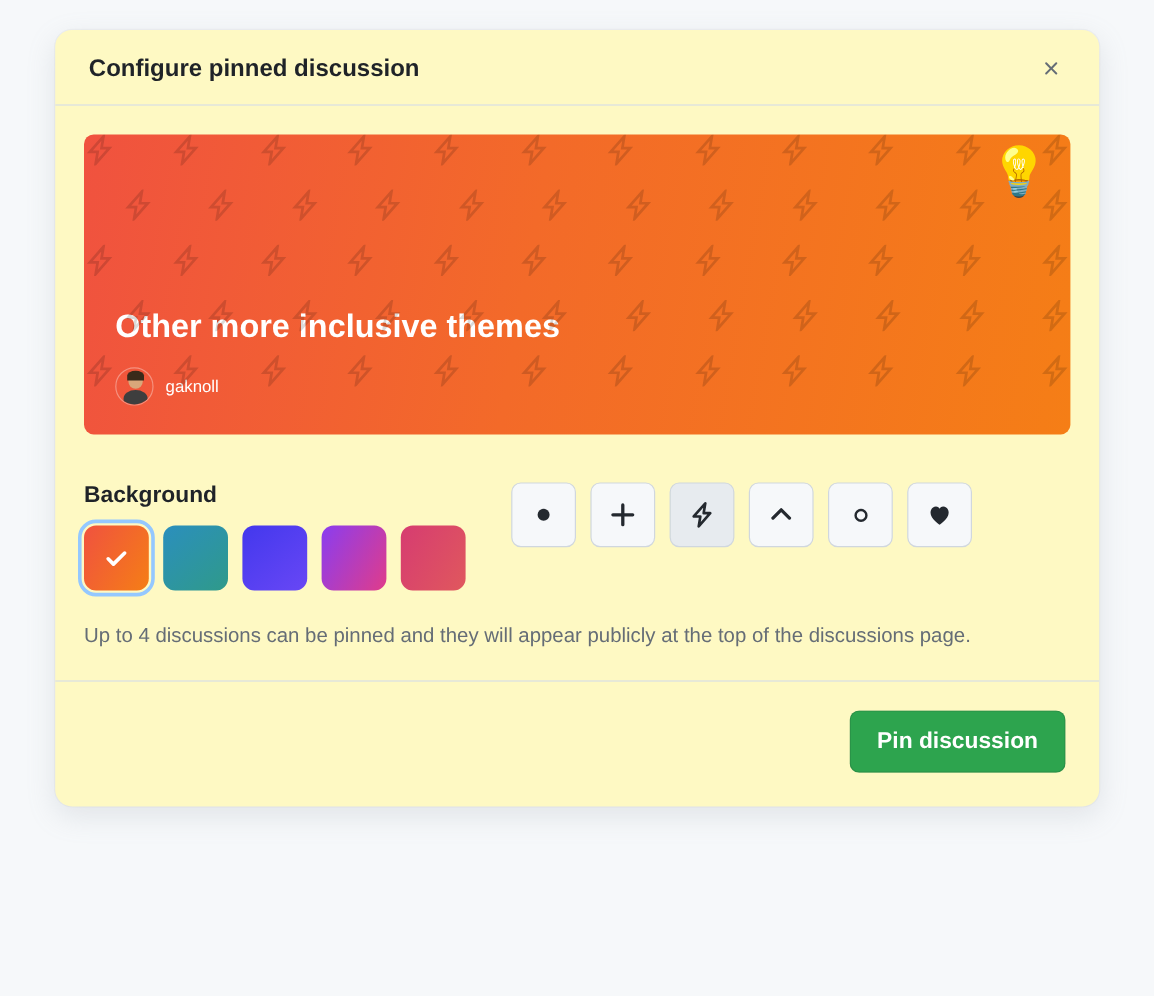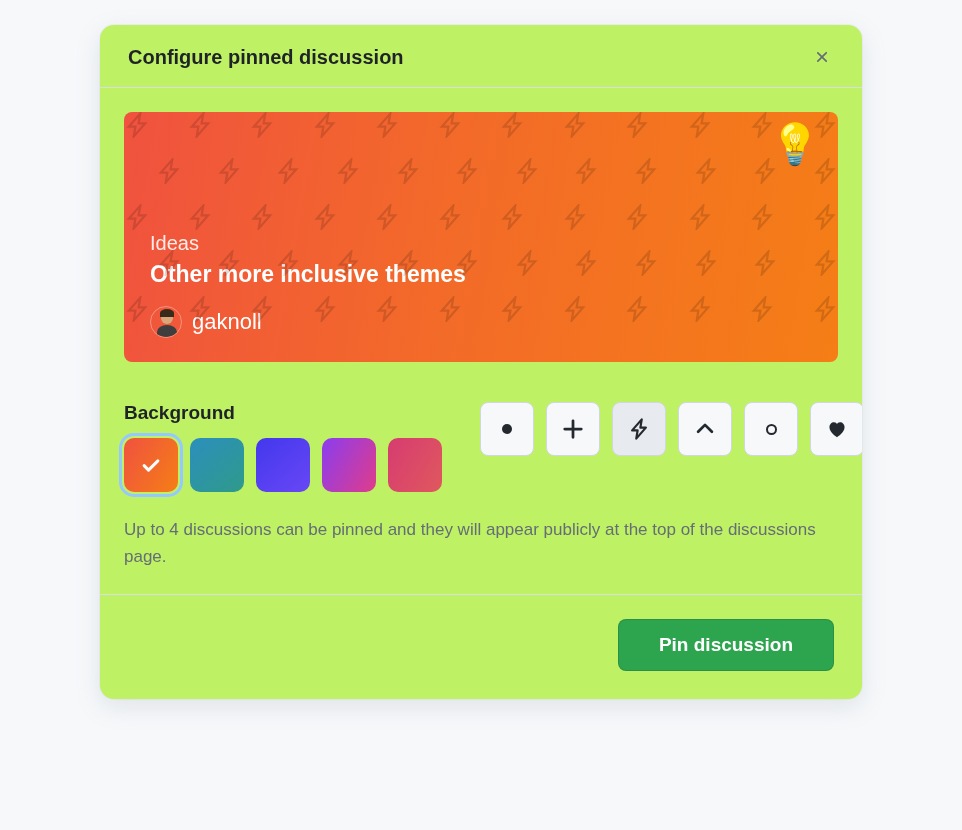--- a/index.html
+++ b/index.html
@@ -7,22 +7,22 @@
       font-family: -apple-system, BlinkMacSystemFont, "Segoe UI", Helvetica, Arial, sans-serif;
       background: #f6f8fa;
       width: 962px;
       height: 830px;
       padding: 25px;
       display: flex;
       align-items: flex-start;
       justify-content: center;
     }
     .dialog {
-      width: 762px;
-      background: #bef264;
+      width: 870px;
+      background: #fef9c3;
       border-radius: 14px;
       box-shadow: 0 8px 24px rgba(140,149,159,0.2), 0 0 0 1px rgba(0,0,0,0.03);
       overflow: hidden;
     }
     .dialog-header {
       display: flex;
       align-items: center;
       justify-content: space-between;
       padding: 20px 28px 18px 28px;
       border-bottom: 1px solid #d8dee4;
@@ -83,21 +83,21 @@
       font-size: 40px;
       line-height: 1;
     }
     .card-category {
       font-size: 20px;
       font-weight: 400;
       color: rgba(255,255,255,0.88);
       margin-bottom: 6px;
     }
     .card-title {
-      font-size: 23px;
+      font-size: 27px;
       font-weight: 700;
       color: #fff;
       margin-bottom: 18px;
     }
     .author-row {
       display: flex;
       align-items: center;
       gap: 10px;
     }
     .avatar {
@@ -126,21 +126,21 @@
       background: #3e3e3e;
     }
     .avatar .hair {
       position: absolute;
       top: 2px; left: 9px;
       width: 14px; height: 8px;
       border-radius: 50% 50% 0 0;
       background: #3a2a1a;
     }
     .author-name {
-      font-size: 22px;
+      font-size: 14px;
       font-weight: 500;
       color: #fff;
     }
     .controls {
       display: flex;
       gap: 38px;
       margin-top: 40px;
     }
     .control-group { flex: 0 0 auto; }
     .control-label {
@@ -204,21 +204,21 @@
       padding: 24px 28px 28px;
       display: flex;
       justify-content: flex-end;
     }
     .primary-btn {
       background: #2da44e;
       border: 1px solid rgba(27,31,36,0.15);
       color: #fff;
       font-size: 19px;
       font-weight: 600;
-      padding: 14px 40px;
+      padding: 14px 22px;
       border-radius: 8px;
       cursor: pointer;
     }
     .dot-circle { width: 10px; height: 10px; border-radius: 50%; background: #24292f; }
     .dot-ring { width: 11px; height: 11px; border-radius: 50%; border: 2.5px solid #24292f; }
     .heart-fill { color: #24292f; }
   </style>
 </head>
 <body>
 
@@ -422,21 +422,20 @@
             </svg>
             <svg viewBox="0 0 16 16" fill="none" stroke="#000" stroke-width="1.4">
               <path d="M10 1l-7 8h4l-1 6 7-8h-4z"></path>
             </svg>
             <svg viewBox="0 0 16 16" fill="none" stroke="#000" stroke-width="1.4">
               <path d="M10 1l-7 8h4l-1 6 7-8h-4z"></path>
             </svg>
           </div>
       </div>
       <div class="bulb">💡</div>
-      <div class="card-category">Ideas</div>
       <div class="card-title">Other more inclusive themes</div>
       <div class="author-row">
         <div class="avatar">
             <div class="hair"></div>
           </div>
         <div class="author-name">gaknoll</div>
       </div>
     </div>
 
     <div class="controls">

